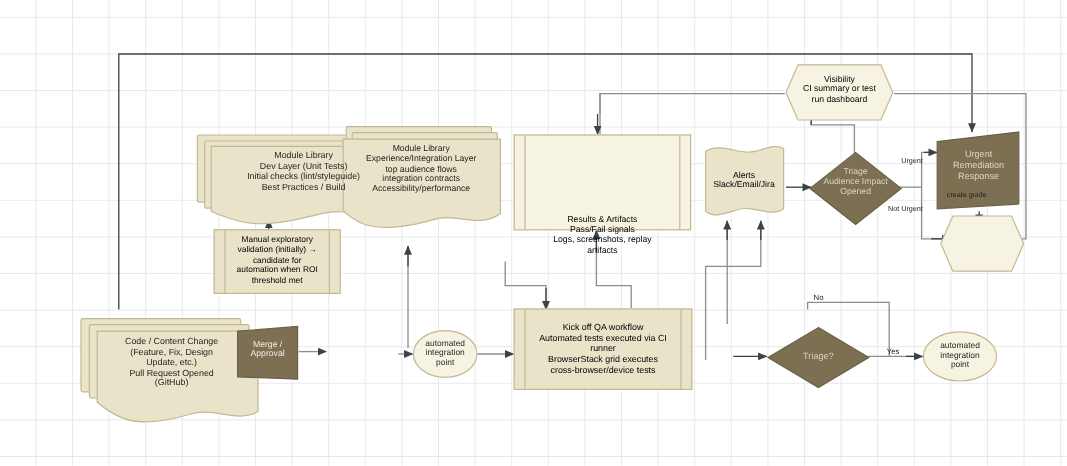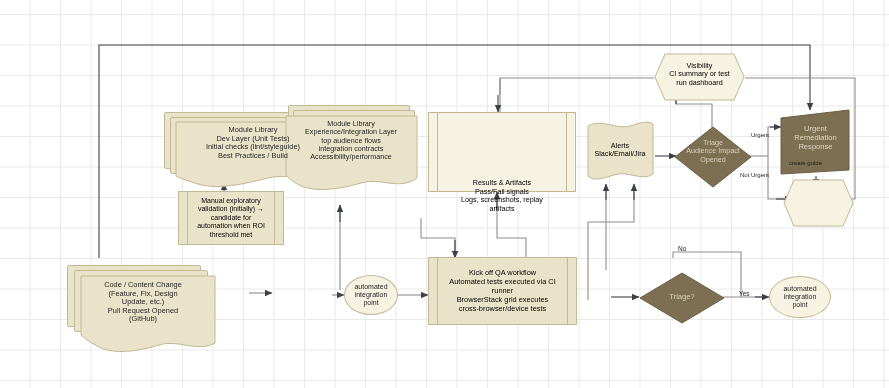--- a/index.html
+++ b/index.html
@@ -157,20 +157,27 @@
     <svg class="docsvg" width="152" height="90">
       <path d="M14,11 L148,11 L148,78 C130,88 112,74 92,80 C72,86 48,90 32,82 C24,78 18,74 14,70 Z" fill="#e9e3c9" stroke="#c2b894" stroke-width="1"></path>
     </svg>
     <div class="doctext" style="top:16px;font-size:7.4px;">Code / Content Change
 (Feature, Fix, Design
 Update, etc.)
 Pull Request Opened
 (GitHub)</div>
   </div>
 
+  <div class="node" style="left:196px;top:270px;width:54px;height:48px;">
+    <svg class="shapesvg" width="54" height="48">
+      <path d="M2,6 L52,2 L52,46 L2,44 Z" fill="#7d6f52" stroke="#6c5f45" stroke-width="1"></path>
+    </svg>
+    <div class="shapetext" style="top:13px;font-size:7.2px;color:#efece2;">Merge /
+Approval</div>
+  </div>
 
 
   <div class="node lite2 term" style="left:344px;top:275px;width:54px;height:40px;">
     <div class="lbl" style="font-size:7px;">automated
 integration
 point</div>
   </div>
 
   <div class="predef" style="left:428px;top:257px;width:149px;height:68px;">
     <div class="lbl" style="font-size:7.4px;">Kick off QA workflow

